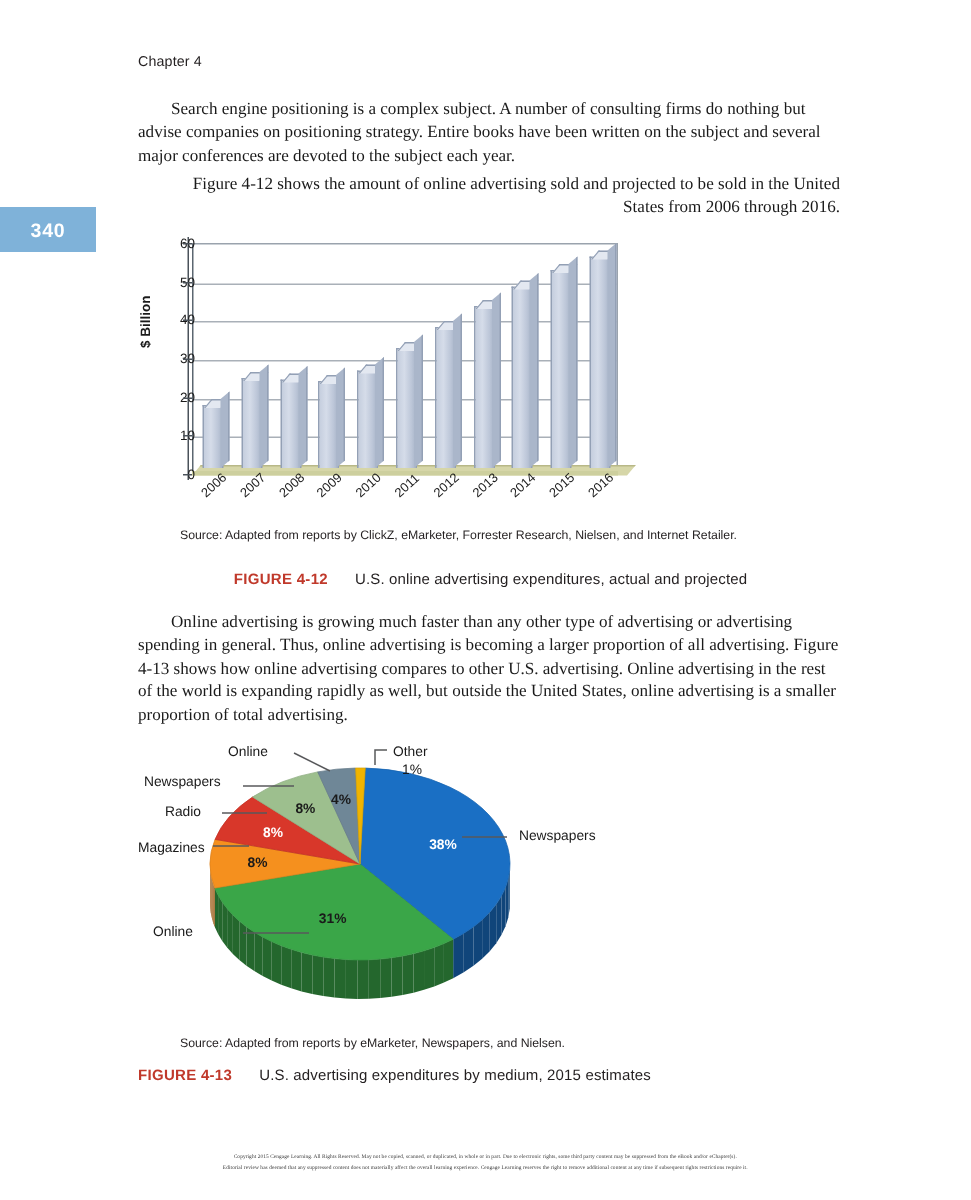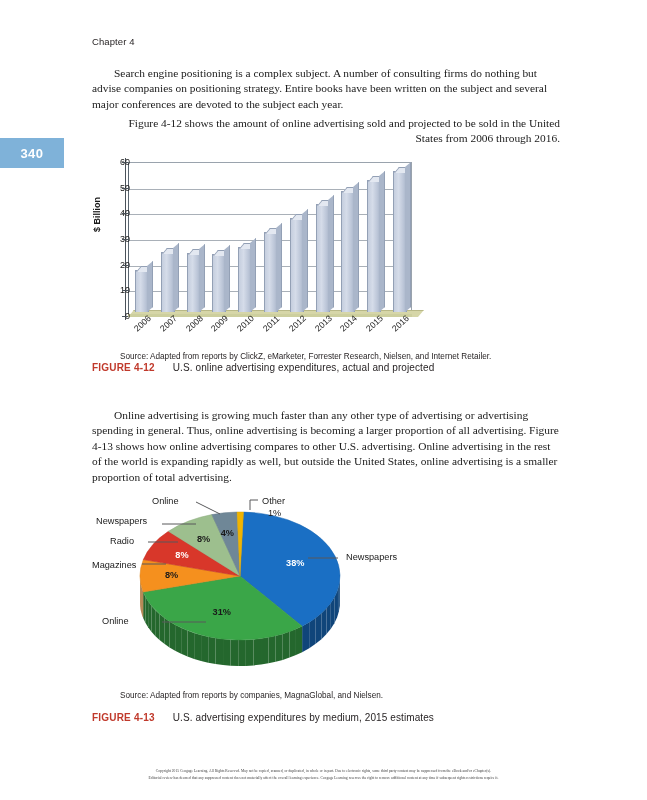--- a/index.html
+++ b/index.html
@@ -199,21 +199,21 @@
 
   .figure-caption {
     position: absolute;
     left: 92px;
     width: 470px;
     font-family: "Liberation Sans", sans-serif;
     font-size: 10px;
     color: #231f20;
     white-space: nowrap;
   }
-  #caption1 { top: 362px; }
+  #caption1 { top: 381px; text-align: center; }
   #caption2 { top: 712px; }
   .fig-num {
     color: #c0392b;
     font-weight: bold;
     letter-spacing: .2px;
   }
   .fig-text { margin-left: 18px; letter-spacing: .1px; }
 
   
   .piechart-wrap {
@@ -449,21 +449,21 @@
       <div class="pie-lab" style="left: 2px; top: 124px;">Online</div>
       <div class="pie-lab" style="left: -8px; top: 68px;">Magazines</div>
       <div class="pie-lab" style="left: 10px; top: 44px;">Radio</div>
       <div class="pie-lab" style="left: -4px; top: 24px;">Newspapers</div>
       <div class="pie-lab" style="left: 52px; top: 4px;">Online</div>
       <div class="pie-lab" style="left: 162px; top: 4px;">Other</div>
       <div class="pie-lab" style="left: 168px; top: 16px;">1%</div>
     </div>
 </div>
 
-<div class="source-note" id="source2">Source: Adapted from reports by companies, MagnaGlobal, and Nielsen.</div>
+<div class="source-note" id="source2">Source: Adapted from reports by eMarketer, Newspapers, and Nielsen.</div>
 <div class="figure-caption" id="caption2">
   <span class="fig-num">FIGURE 4-13</span><span class="fig-text">U.S. advertising expenditures by medium, 2015 estimates</span>
 </div>
 
 <div class="footer">
   <div>Copyright 2015 Cengage Learning. All Rights Reserved. May not be copied, scanned, or duplicated, in whole or in part. Due to electronic rights, some third party content may be suppressed from the eBook and/or eChapter(s).</div>
   <div>Editorial review has deemed that any suppressed content does not materially affect the overall learning experience. Cengage Learning reserves the right to remove additional content at any time if subsequent rights restrictions require it.</div>
 </div>
 
 </body></html>

